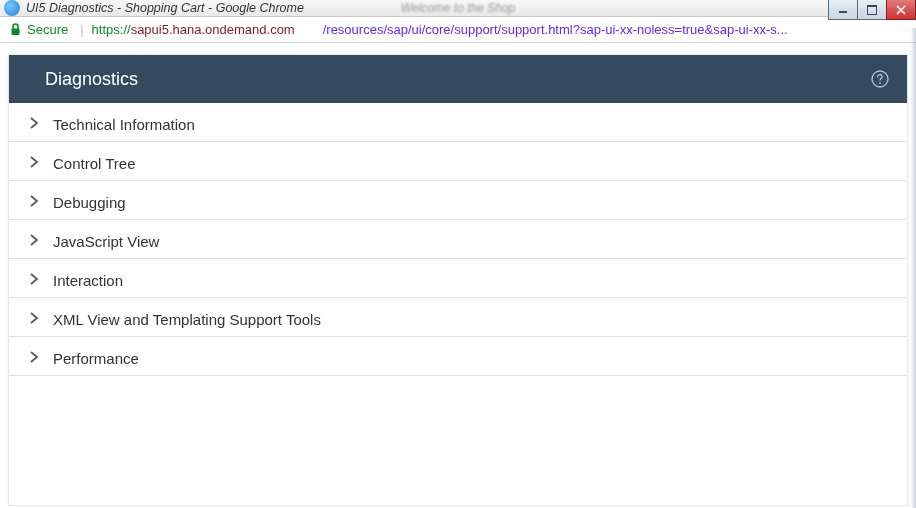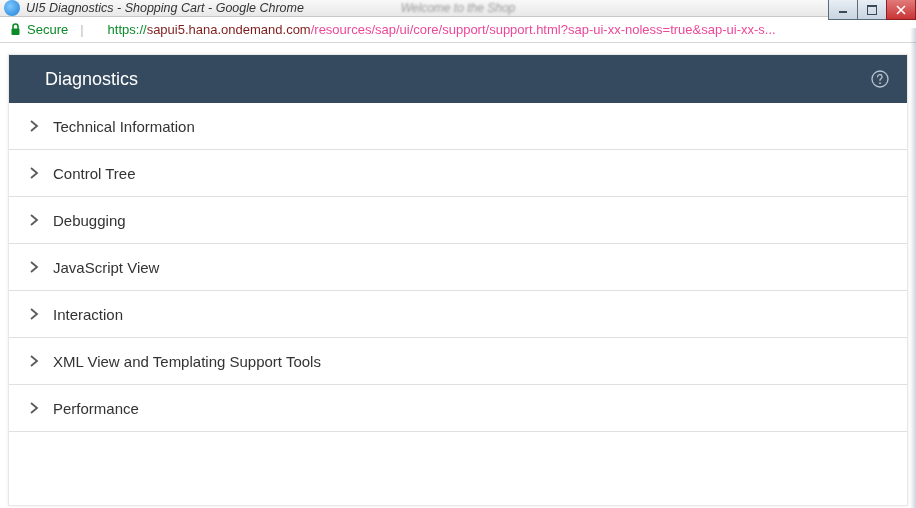--- a/index.html
+++ b/index.html
@@ -82,23 +82,23 @@
       align-items: center;
       padding: 0 10px;
       color: #333;
       font-size: 13px;
       white-space: nowrap;
       overflow: hidden;
     }
     .lock-icon { width: 11px; height: 13px; margin-right: 6px; flex-shrink: 0;}
     .secure-text { color: #0a8a28; margin-right: 12px; flex-shrink:0;}
     .addr-sep { color: #bbb; margin-right: 8px; flex-shrink:0;}
-    .url-part1 { color: #0a8a28; flex-shrink:0;margin-left:16px;}
+    .url-part1 { color: #0a8a28; flex-shrink:0;}
     .url-part2 { color: #7f1d1d; flex-shrink:0;}
-    .url-part3 { color: #ec4899; overflow: hidden; text-overflow: ellipsis;}
+    .url-part3 { color: #6d28d9; overflow: hidden; text-overflow: ellipsis; margin-left: 28px;}
 
     .content {
       position: absolute;
       top: 54px;
       left: 8px;
       right: 8px;
       bottom: 2px;
       border: 1px solid #e8e8e8;
       background: #fff;
       box-shadow: 0 0 3px rgba(0,0,0,0.08);
@@ -114,25 +114,24 @@
     }
     .header-title {
       color: #fff;
       font-size: 18px;
       font-weight: 400;
       margin-left: 18px;
     }
     .help-icon { width: 18px; height: 18px; }
 
     .panel {
-      height: 47px;
+      height: 39px;
       border-bottom: 1px solid #e0e0e0;
       display: flex;
-      align-items: center;
-      padding: 4px 18px;
+      padding: 13px 18px;
       cursor: pointer;
     }
     .chevron-icon { width: 14px; height: 14px; margin-right: 12px; flex-shrink: 0;}
     .panel-label { color: #333; font-size: 15px; }
 
     .right-edge {
       position: absolute;
       top: 28px;
       right: 0;
       bottom: 0;

